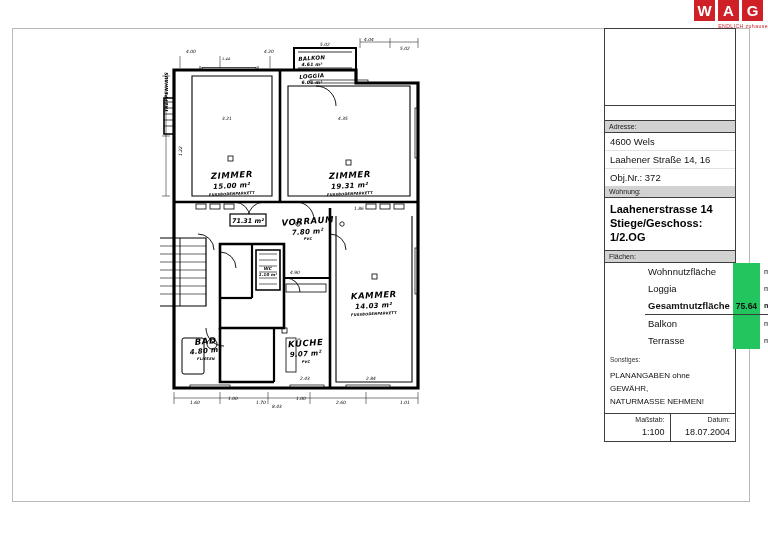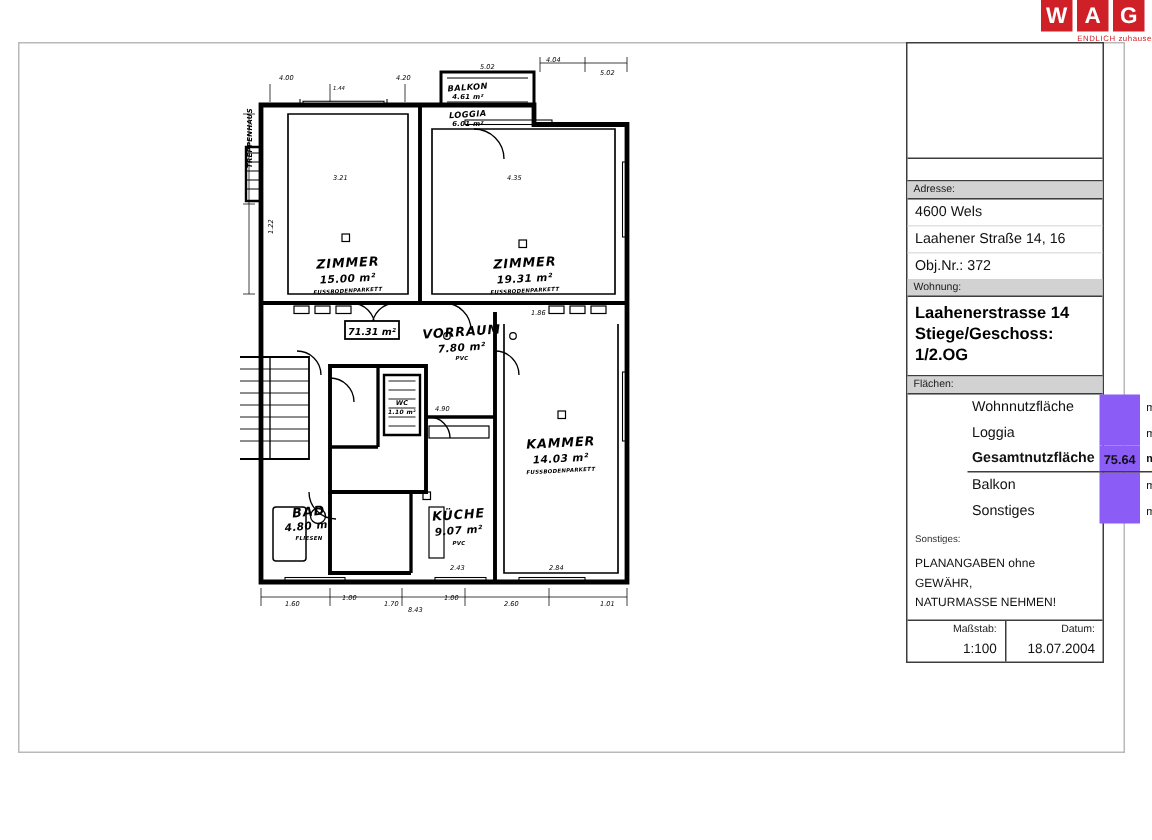--- a/index.html
+++ b/index.html
@@ -56,21 +56,21 @@
   .wohnung-body div{
     font-size:11px;font-weight:bold;color:#000;line-height:14px;
   }
   
   .areas{width:100%;border-collapse:collapse;margin-left:40px;}
   .areas td{
     font-size:9.5px;color:#111;padding:3px 3px;
     border:none;vertical-align:middle;
   }
   .areas td.lbl{text-align:left;}
-  .areas td.val{text-align:right;width:34px;font-size:8.5px;background:#8b5cf6;}
+  .areas td.val{text-align:right;width:34px;font-size:8.5px;background:#22c55e;}
   .areas td.unit{text-align:left;width:16px;font-size:7.5px;padding-left:4px;}
   .areas tr.bold td{font-weight:bold;}
   .areas tr.grp-end td{border-bottom:1px solid #3d3d3d;}
   .note-body{padding:4px 5px 5px 5px;}
   .note-body div{font-size:8px;color:#111;line-height:13px;}
   .foot{display:flex;border-top:1px solid #3d3d3d;}
   .foot-cell{flex:1;padding:2px 5px 4px 5px;text-align:right;}
   .foot-cell.first{border-right:1px solid #3d3d3d;}
   .foot-cap{font-size:7px;color:#1a1a1a;}
   .foot-val{font-size:9px;color:#111;margin-top:4px;}
@@ -139,21 +139,21 @@
         <td class="lbl">Gesamtnutzfläche</td>
         <td class="val">75.64</td>
         <td class="unit">m²</td>
       </tr>
       <tr>
         <td class="lbl">Balkon</td>
         <td class="val"></td>
         <td class="unit">m²</td>
       </tr>
       <tr>
-        <td class="lbl">Sonstiges</td>
+        <td class="lbl">Terrasse</td>
         <td class="val"></td>
         <td class="unit">m²</td>
       </tr>
     </tbody>
       </table>
 
     <div class="note-body">
       <div style="font-size:6.5px;color:#333;margin-bottom:3px;">Sonstiges:</div>
       <div>PLANANGABEN ohne GEWÄHR,</div>
       <div>NATURMASSE NEHMEN!</div>

